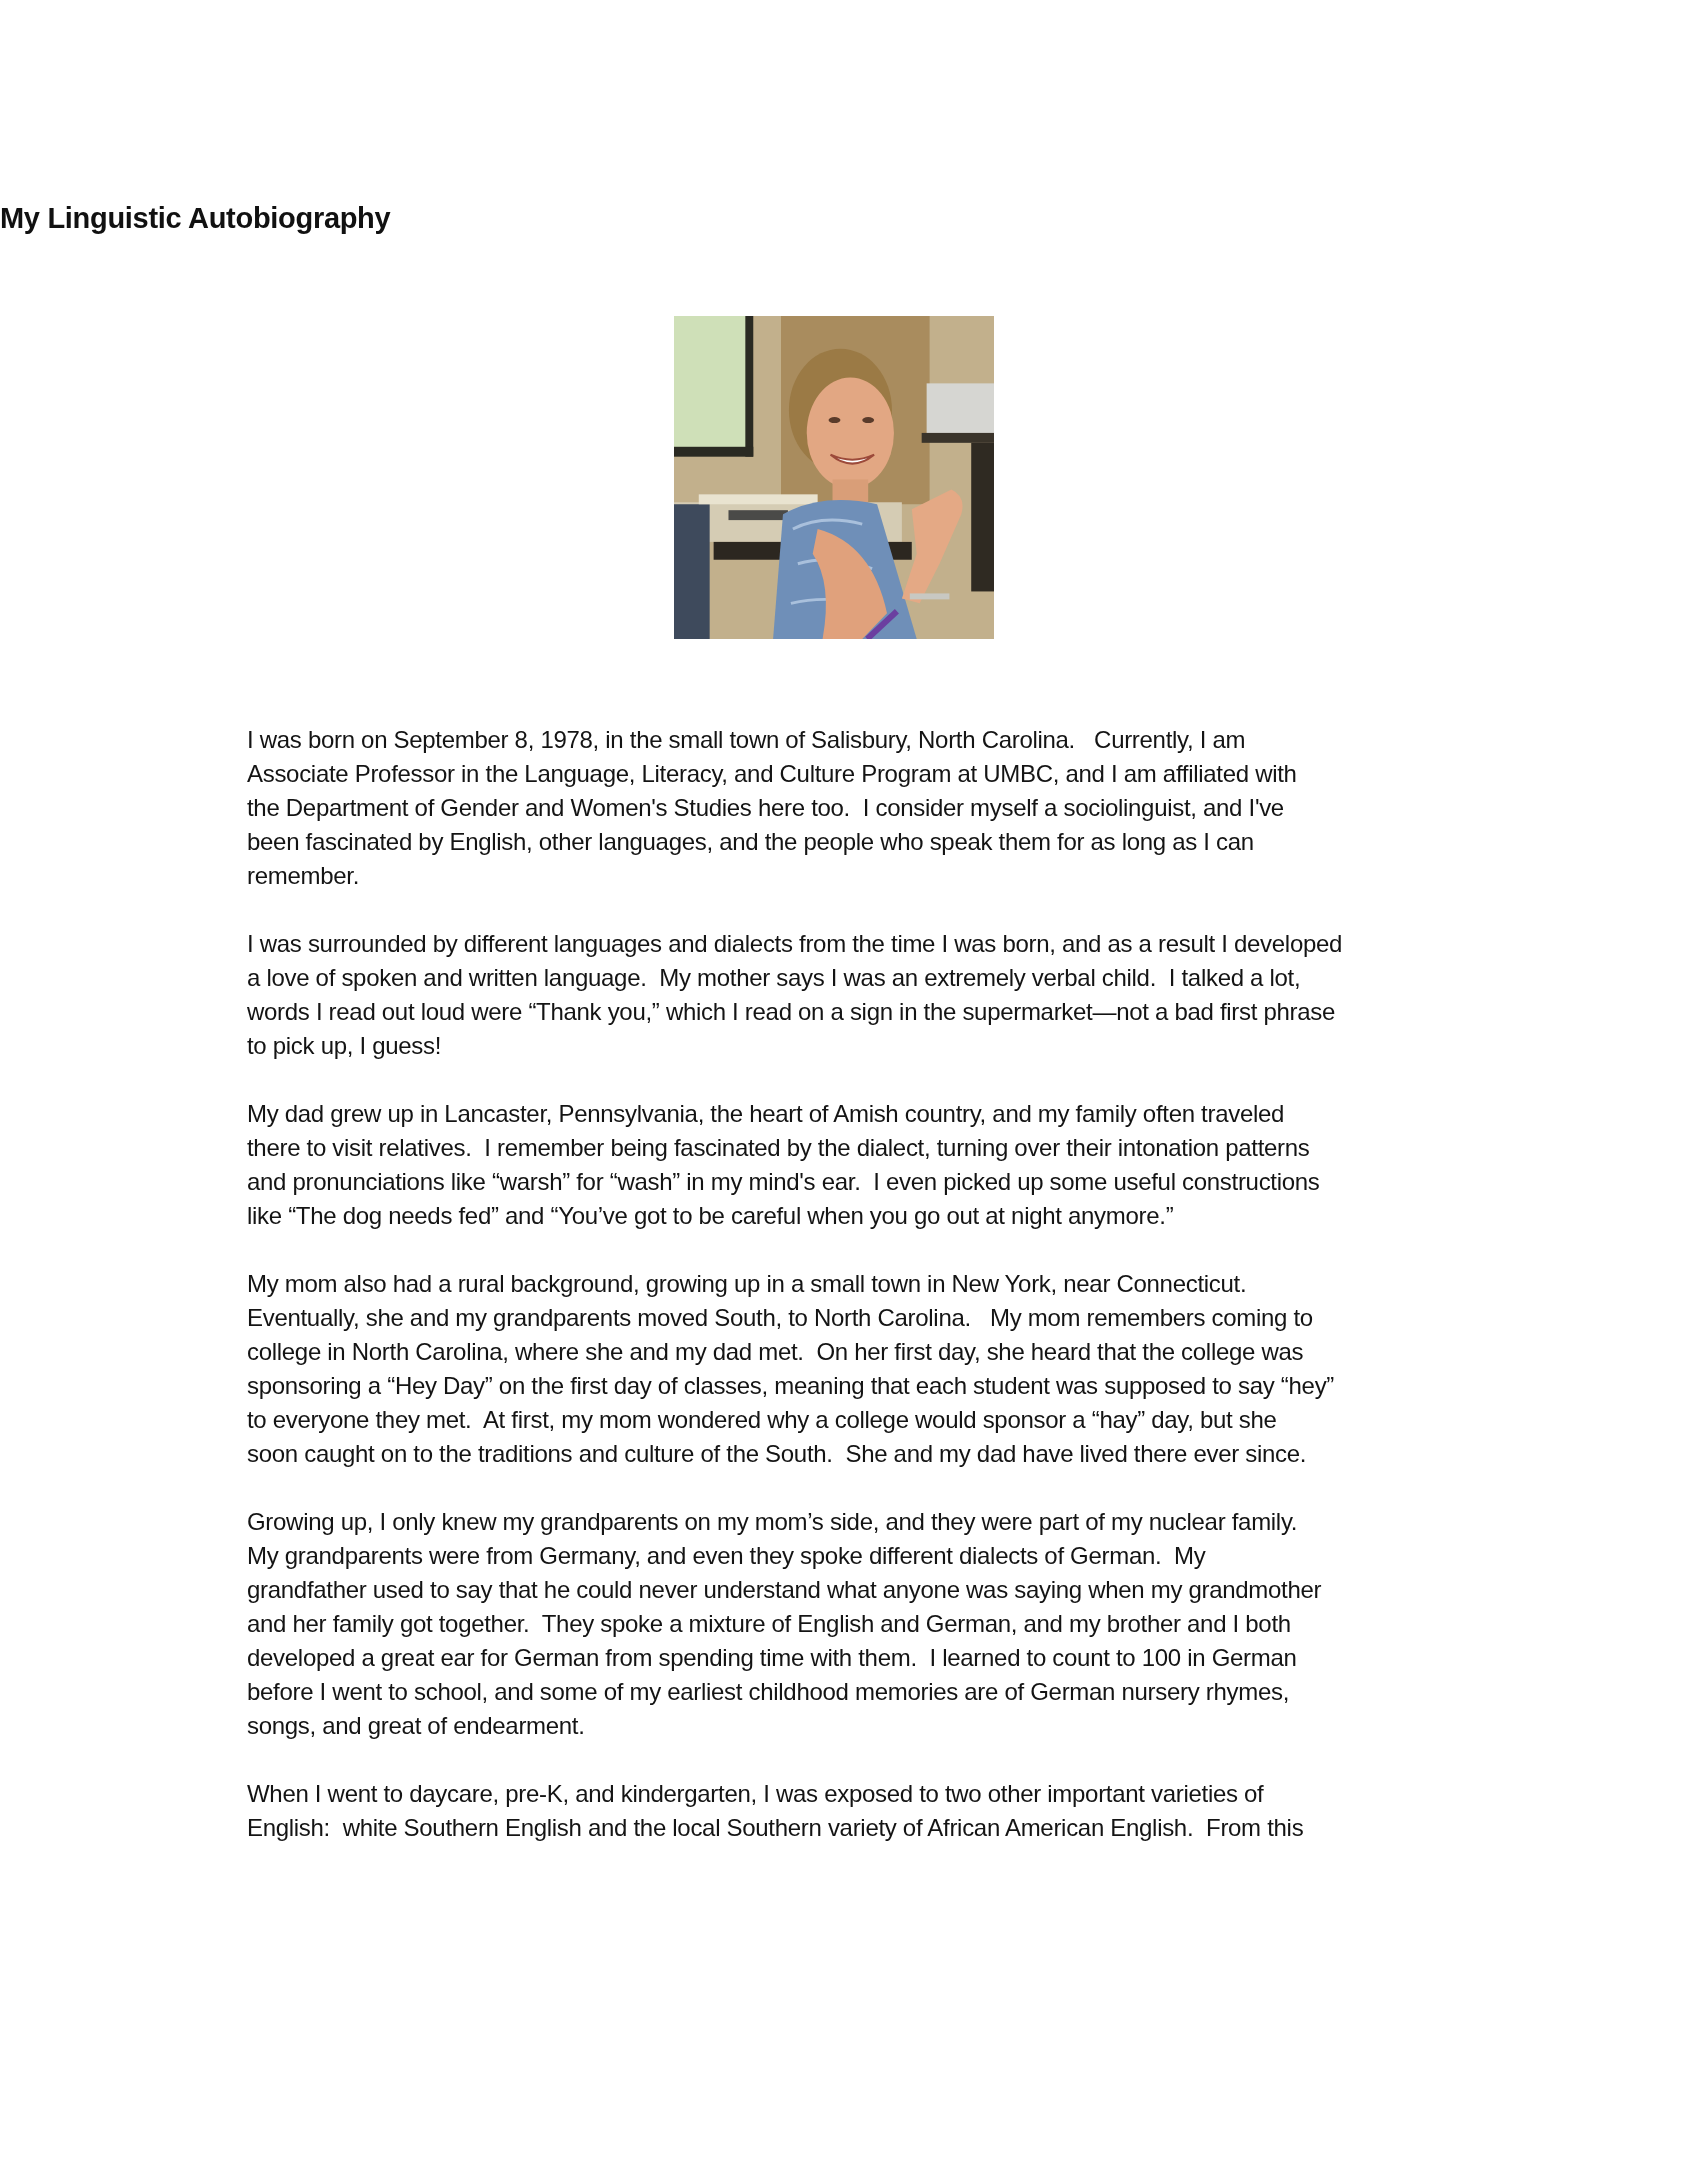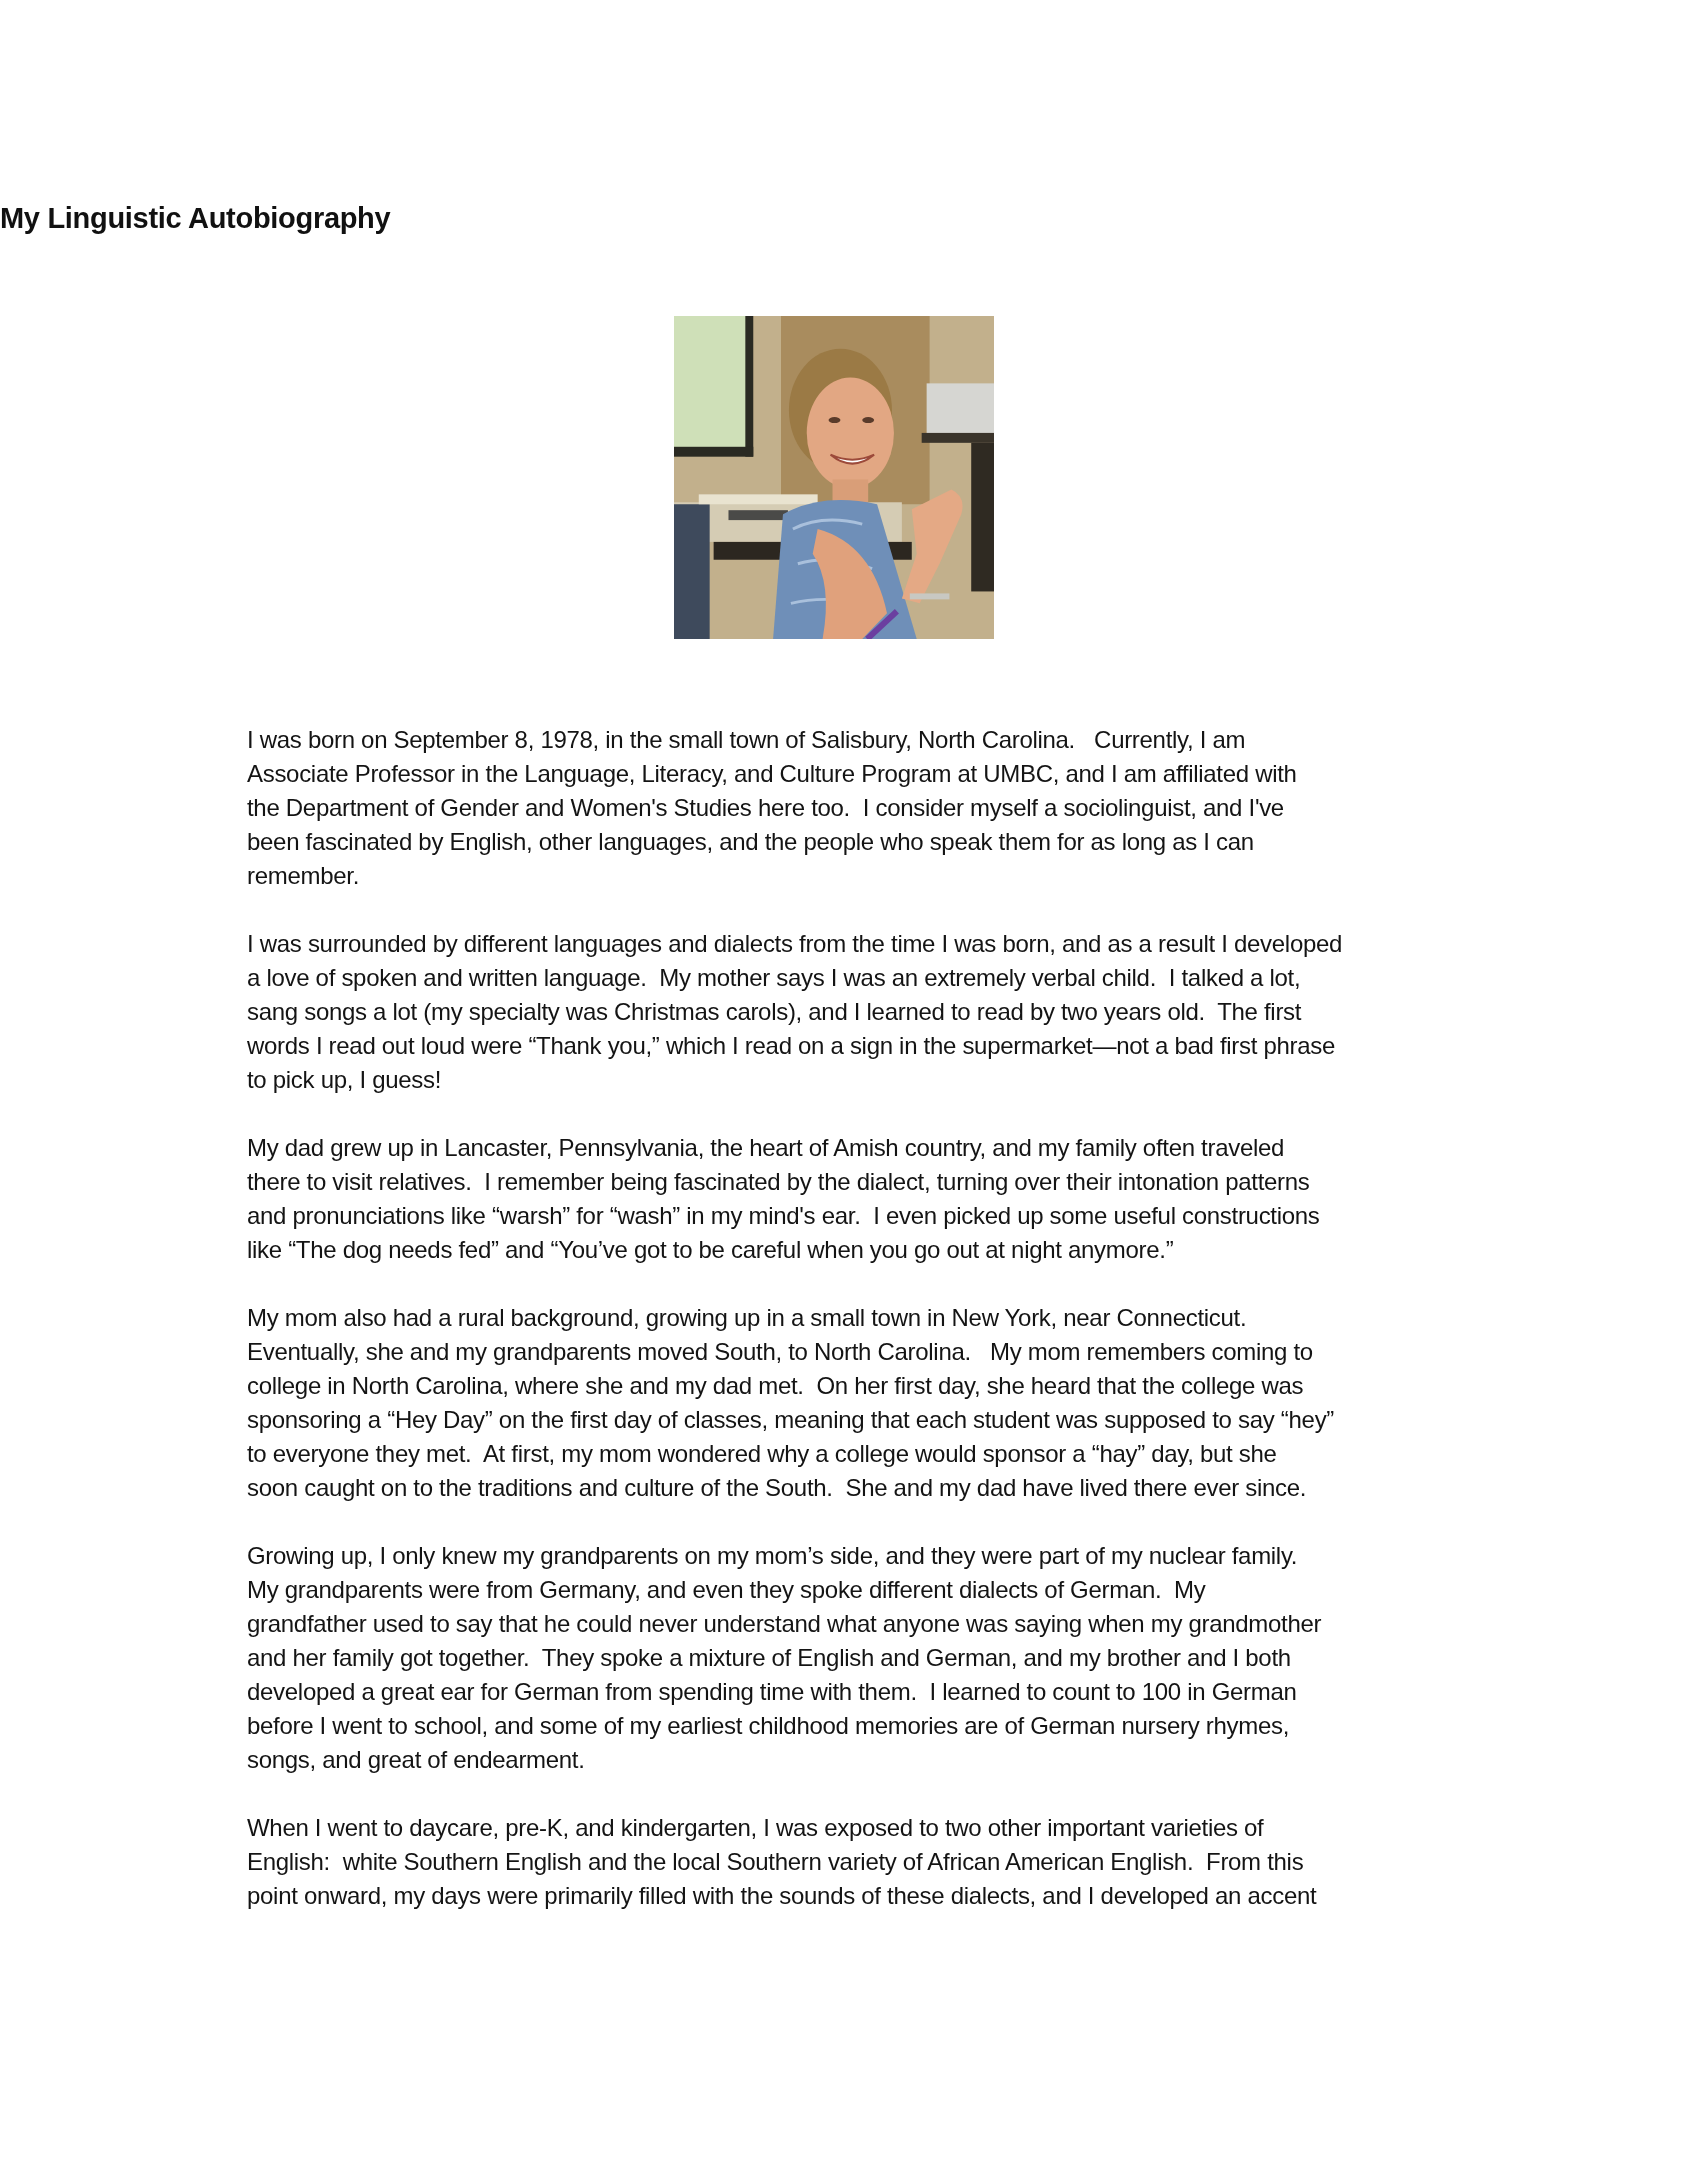--- a/index.html
+++ b/index.html
@@ -87,21 +87,20 @@
       <span class="line">I was born on September 8, 1978, in the small town of Salisbury, North Carolina.   Currently, I am</span>
       <span class="line">Associate Professor in the Language, Literacy, and Culture Program at UMBC, and I am affiliated with</span>
       <span class="line">the Department of Gender and Women's Studies here too.  I consider myself a sociolinguist, and I've</span>
       <span class="line">been fascinated by English, other languages, and the people who speak them for as long as I can</span>
       <span class="line">remember.</span>
     </div>
 
     <div class="para">
       <span class="line">I was surrounded by different languages and dialects from the time I was born, and as a result I developed</span>
       <span class="line">a love of spoken and written language.  My mother says I was an extremely verbal child.  I talked a lot,</span>
-      <span class="line">sang songs a lot (my specialty was Christmas carols), and I learned to read by two years old.  The first</span>
       <span class="line">words I read out loud were “Thank you,” which I read on a sign in the supermarket—not a bad first phrase</span>
       <span class="line">to pick up, I guess!</span>
     </div>
 
     <div class="para">
       <span class="line">My dad grew up in Lancaster, Pennsylvania, the heart of Amish country, and my family often traveled</span>
       <span class="line">there to visit relatives.  I remember being fascinated by the dialect, turning over their intonation patterns</span>
       <span class="line">and pronunciations like “warsh” for “wash” in my mind's ear.  I even picked up some useful constructions</span>
       <span class="line">like “The dog needs fed” and “You’ve got to be careful when you go out at night anymore.”</span>
     </div>
@@ -121,18 +120,17 @@
       <span class="line">grandfather used to say that he could never understand what anyone was saying when my grandmother</span>
       <span class="line">and her family got together.  They spoke a mixture of English and German, and my brother and I both</span>
       <span class="line">developed a great ear for German from spending time with them.  I learned to count to 100 in German</span>
       <span class="line">before I went to school, and some of my earliest childhood memories are of German nursery rhymes,</span>
       <span class="line">songs, and great of endearment.</span>
     </div>
 
     <div class="para">
       <span class="line">When I went to daycare, pre-K, and kindergarten, I was exposed to two other important varieties of</span>
       <span class="line">English:  white Southern English and the local Southern variety of African American English.  From this</span>
-      <span class="line">point onward, my days were primarily filled with the sounds of these dialects, and I developed an accent</span>
     </div>
 
   </div>
 </div>
 
 
 </body></html>

